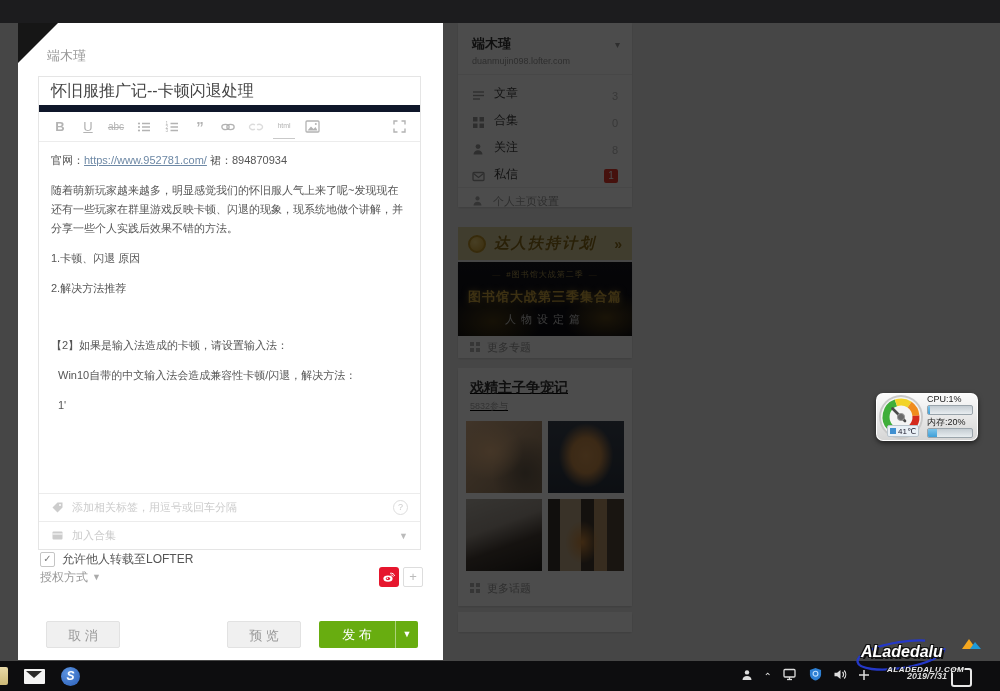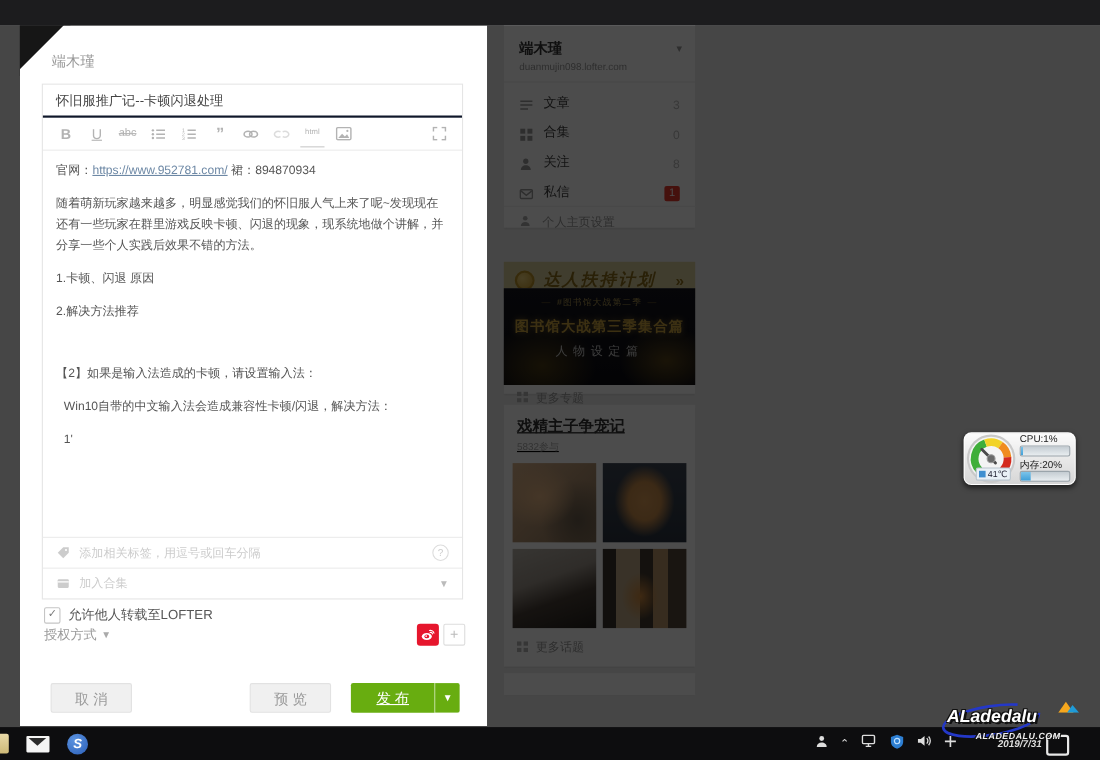--- a/index.html
+++ b/index.html
@@ -15,28 +15,28 @@
   .u-domain{font-size:9px;color:#999;margin-top:3px;}
   .u-caret{position:absolute;right:12px;top:16px;color:#999;font-size:10px;}
   .menu-row{display:flex;align-items:flex-end;height:27px;padding:0 14px;font-size:12px;color:#444;}
   .menu-row .mi{width:13px;height:13px;margin-right:9px;color:#9a9a9a;flex:0 0 13px;}
   .menu-row .cnt{margin-left:auto;color:#bbb;font-size:11px;}
   .badge{margin-left:auto;background:#e8392e;color:#fff;font-size:10px;min-width:14px;height:14px;
          line-height:14px;text-align:center;border-radius:2px;}
   .settings-row{display:flex;align-items:center;height:26px;padding:0 14px;font-size:11px;color:#999;
                 border-top:1px solid #eee;margin-top:4px;}
   .settings-row .mi{width:12px;height:12px;margin-right:9px;color:#aaa;flex:0 0 12px;}
-  .promo{position:absolute;top:215px;left:0;width:174px;height:33px;background:#d8cd9c;
+  .promo{position:absolute;top:204px;left:0;width:174px;height:33px;background:#d8cd9c;
          display:flex;align-items:center;padding:0 10px;box-sizing:border-box;}
   .promo-medal{width:18px;height:18px;border-radius:50%;background:radial-gradient(circle at 35% 35%,#f0d37a,#c79a2e);
                border:2px solid #b98f26;box-sizing:border-box;margin-right:8px;}
   .promo-title{font-size:15px;font-weight:bold;font-style:italic;color:#8a6c1a;letter-spacing:2px;}
   .promo-arrow{margin-left:auto;color:#8a6c1a;font-size:14px;font-weight:bold;}
   .banner-card{position:absolute;top:239px;left:0;width:174px;height:96px;}
-  .banner-img{position:relative;width:174px;height:88px;overflow:hidden;
+  .banner-img{position:relative;width:174px;height:74px;overflow:hidden;
       background:radial-gradient(40% 60% at 20% 80%,#4a3a14,transparent 70%),
                  radial-gradient(35% 50% at 85% 75%,#57431a,transparent 70%),
                  linear-gradient(180deg,#14141c,#0c0c12);}
   .banner-top{position:absolute;top:7px;left:0;right:0;text-align:center;font-size:8px;color:#a8914e;letter-spacing:1px;}
   .banner-top:before,.banner-top:after{content:"—";margin:0 5px;color:#6c5a2c;}
   .banner-main{position:absolute;top:26px;left:0;right:0;text-align:center;font-size:13px;font-weight:bold;
                color:#c9a23f;letter-spacing:1px;text-shadow:0 0 6px rgba(201,162,63,.6);}
   .banner-sub{position:absolute;top:50px;left:0;right:0;text-align:center;font-size:11px;color:#c8c8c8;letter-spacing:5px;}
   .more-row{display:flex;align-items:center;height:22px;padding:0 12px;font-size:11px;color:#999;}
   .more-row .mi{width:10px;height:10px;margin-right:7px;color:#b5b5b5;flex:0 0 10px;}
@@ -55,21 +55,21 @@
        linear-gradient(90deg,#3a332c 0 16%,#bfa886 16% 44%,#433a30 44% 60%,#b89468 60% 78%,#55483a 78%);}
   .stub-card{position:absolute;top:589px;left:0;width:174px;height:20px;}
   
   .overlay{position:absolute;left:0;top:23px;width:1000px;height:638px;background:rgba(0,0,0,.70);z-index:10;}
   
   .corner{position:absolute;left:18px;top:23px;width:46px;height:46px;background:#161616;z-index:11;}
   .modal{position:absolute;left:18px;top:23px;width:425px;height:637px;background:#fff;z-index:12;
          clip-path:polygon(40px 0,100% 0,100% 100%,0 100%,0 40px);box-shadow:0 0 14px rgba(0,0,0,.5);}
   .author{position:absolute;left:29px;top:24px;font-size:13px;color:#999;}
   .editor-box{position:absolute;left:20px;top:53px;width:383px;border:1px solid #e5e5e5;box-sizing:border-box;background:#fff;}
-  .title-row{height:28px;line-height:28px;padding:0 12px;font-size:12px;color:#444;border-bottom:2px solid #0f172a;}
+  .title-row{height:28px;line-height:28px;padding:0 12px;font-size:16px;color:#444;border-bottom:7px solid #0f172a;}
   .tool-row{display:flex;align-items:center;height:29px;padding:0 10px;border-bottom:1px solid #ececec;color:#b3b3b3;}
   .tbtn{display:flex;align-items:center;justify-content:center;width:22px;height:22px;margin-right:6px;
         font-size:12px;color:#b3b3b3;cursor:pointer;}
   .tbtn svg{display:block;}
   .tbtn.bold{font-weight:bold;font-size:13px;}
   .tbtn.uline{text-decoration:underline;font-size:13px;}
   .tbtn.strike{text-decoration:line-through;font-size:10px;letter-spacing:0;}
   .tbtn.htmlc{font-size:7px;border-bottom:1px solid #c9c9c9;line-height:6px;padding-bottom:1px;}
   .tbtn.expand{margin-left:auto;margin-right:0;}
   .content{padding:9px 12px 12px 12px;font-size:11px;line-height:19px;color:#555;min-height:330px;}
@@ -93,21 +93,21 @@
   .wb{width:20px;height:20px;border-radius:3px;background:#e6162d;display:flex;align-items:center;justify-content:center;}
   .plusb{width:20px;height:20px;border:1px solid #ddd;border-radius:2px;box-sizing:border-box;color:#bbb;
          font-size:13px;line-height:18px;text-align:center;background:#fff;}
   .btn-row{position:absolute;left:0;top:598px;width:425px;height:28px;}
   .btn{position:absolute;height:27px;line-height:27px;text-align:center;font-size:13px;border-radius:2px;cursor:pointer;}
   .btn.gray{background:#f0f0f0;border:1px solid #e2e2e2;color:#999;box-sizing:border-box;}
   .btn-cancel{left:28px;width:74px;}
   .btn-preview{left:209px;width:74px;}
   .pub-group{position:absolute;right:25px;width:99px;height:27px;display:flex;}
   .btn-publish{width:76px;background:#68ad10;color:#fff;font-size:13px;line-height:27px;text-align:center;
-               border-radius:2px 0 0 2px;text-decoration:underline;}
+               border-radius:2px 0 0 2px;}
   .pub-arrow{width:22px;background:#68ad10;border-left:1px solid rgba(255,255,255,.45);color:#fff;
              font-size:9px;line-height:27px;text-align:center;border-radius:0 2px 2px 0;}
   
   .top-bar{position:absolute;left:0;top:0;width:1000px;height:23px;background:#1c1c1e;z-index:20;}
   
   .cpu-widget{position:absolute;left:876px;top:393px;width:102px;height:48px;z-index:30;border-radius:7px;
       background:linear-gradient(180deg,#fbfbfb,#d6d6d6);border:1px solid rgba(255,255,255,.95);
       box-shadow:0 2px 5px rgba(0,0,0,.55);display:flex;align-items:center;box-sizing:border-box;}
   .gauge{position:relative;width:48px;height:48px;flex:0 0 48px;}
   .gauge-temp{position:absolute;left:10px;bottom:4px;display:flex;align-items:center;background:#e9f0f6;

